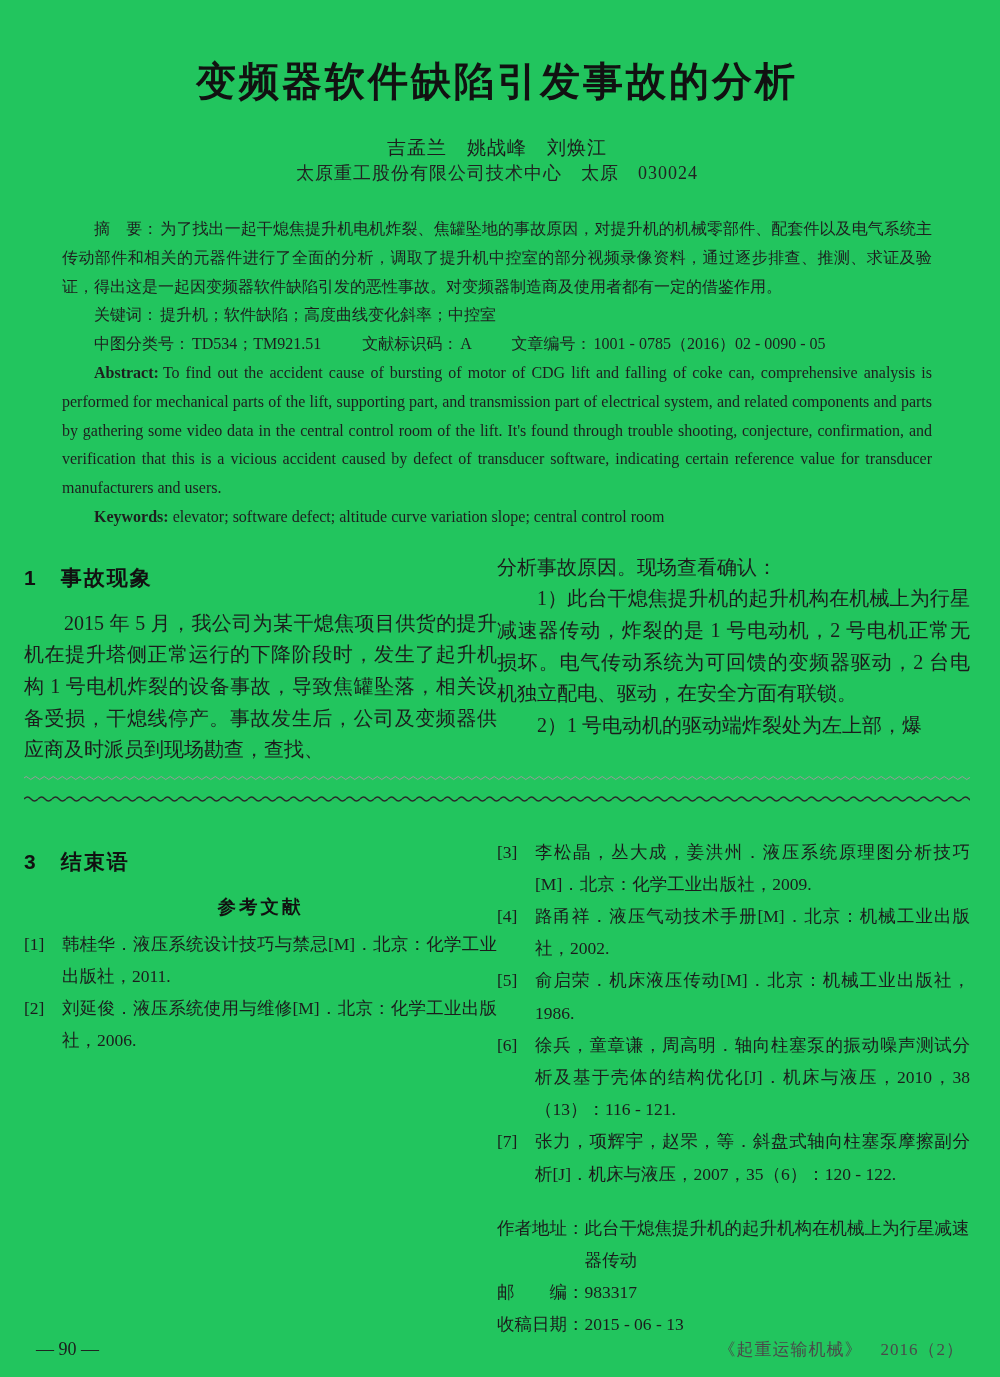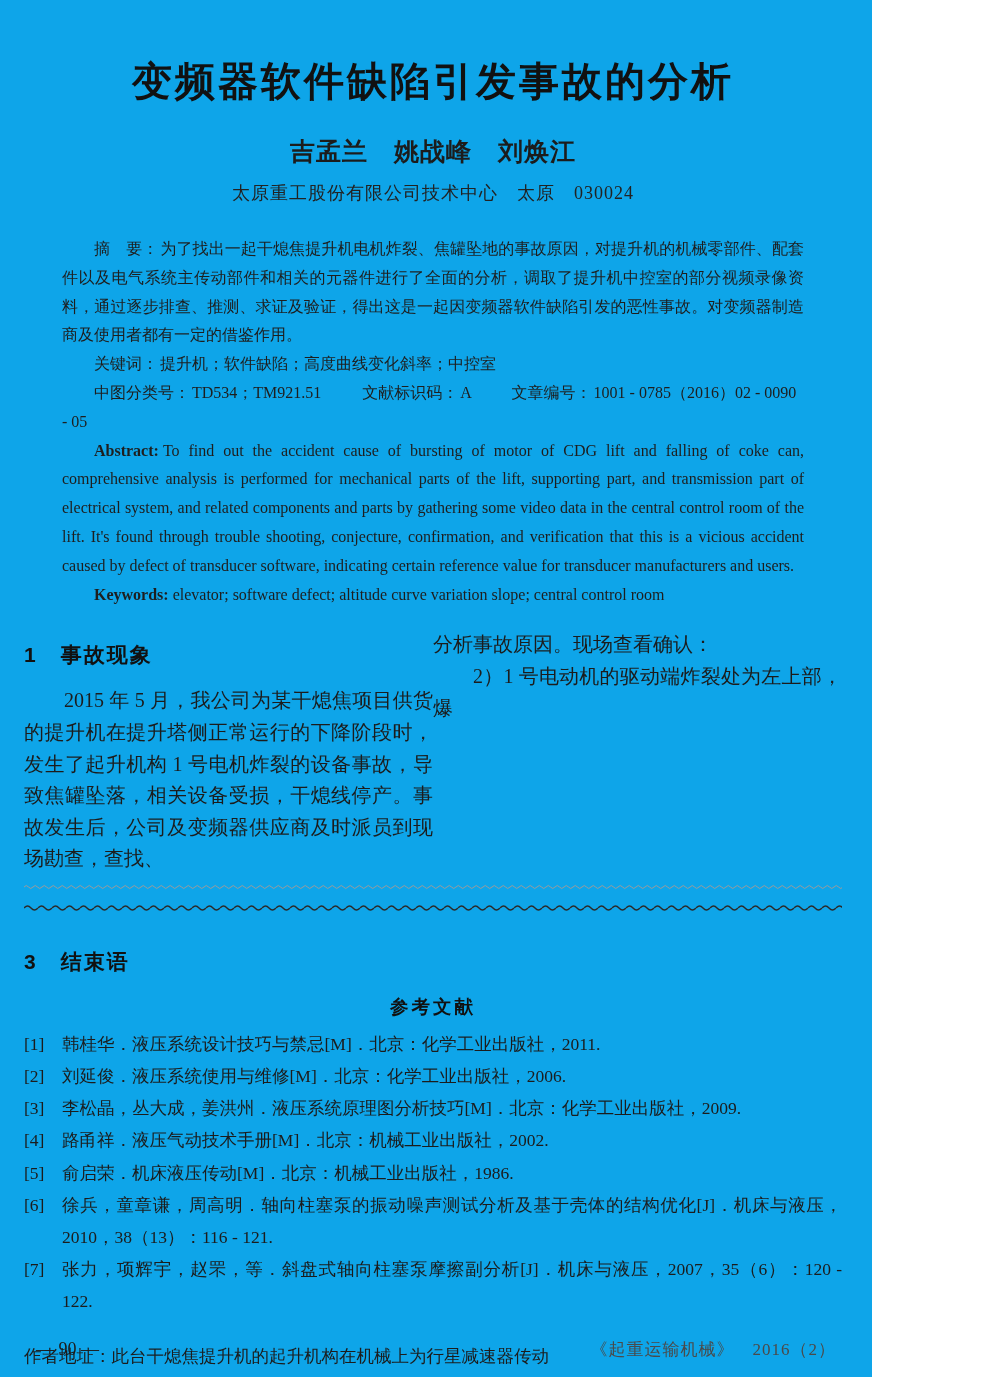--- a/index.html
+++ b/index.html
@@ -1,51 +1,51 @@
 <!DOCTYPE html>
 <html><head>
 <meta charset="utf-8">
 <style>
   html,body{margin:0;padding:0;background:#ffffff;}
   .page{
-    width:872px;height:1377px;box-sizing:border-box;position:relative;overflow:hidden;
-    background:#0ea5e9;color:#1c1c1c;
+    width:1000px;height:1377px;box-sizing:border-box;position:relative;overflow:hidden;
+    background:#22c55e;color:#1c1c1c;
     font-family:"Liberation Serif","DejaVu Serif",serif;
     padding:54px 30px 12px 24px;
   }
   .title{
     text-align:center;margin:0;
     font-family:"Liberation Sans","DejaVu Sans",sans-serif;
     font-weight:900;font-size:40px;letter-spacing:3px;color:#111;
   }
   .authors{
-    text-align:center;margin-top:26px;font-size:25px;font-weight:700;
+    text-align:center;margin-top:26px;font-size:19px;font-weight:400;
     font-family:"Liberation Sans","DejaVu Sans",sans-serif;letter-spacing:1px;
   }
-  .affiliation{text-align:center;margin-top:13px;font-size:18px;color:#222;letter-spacing:1px;}
+  .affiliation{text-align:center;font-size:18px;color:#222;letter-spacing:1px;}
   .meta{margin:30px 38px 0 38px;font-size:16px;line-height:1.8;text-align:justify;color:#1e1e1e;}
   .meta p{margin:0;text-indent:2em;}
   .meta .label{font-family:"Liberation Sans","DejaVu Sans",sans-serif;font-weight:400;margin-right:2px;}
   .meta .blabel{font-weight:700;margin-right:4px;}
   .clc-line{text-align:left;}
   .gap2{margin-left:2.3em;}
   .abstract-en{margin-top:5px;}
   .cols{display:flex;margin-top:20px;}
   .col{flex:1 1 0;min-width:0;}
   .sec-h{
     font-family:"Liberation Sans","DejaVu Sans",sans-serif;
     font-weight:700;font-size:21px;letter-spacing:2px;margin:12px 0 16px 0;color:#111;
   }
   .body1{font-size:20px;line-height:1.58;text-align:justify;margin:0;}
   .body2{font-size:19px;line-height:1.73;text-align:justify;margin:0;}
   .indent{text-indent:2em;}
   .tear{margin-top:8px;}
   .tear svg{display:block;}
   .wave2{margin-top:13px;}
-  .cols2{margin-top:24px;flex-direction:column;}
+  .cols2{margin-top:33px;}
   .ref-h{
     text-align:center;font-family:"Liberation Sans","DejaVu Sans",sans-serif;
     font-weight:700;font-size:18.5px;letter-spacing:3px;margin:18px 0 9px 0;color:#111;
   }
   .ref{display:flex;font-size:17.5px;line-height:1.84;margin:0;}
   .ref .mk{flex:0 0 38px;}
   .ref .tx{flex:1 1 auto;text-align:justify;}
   .author-info{margin-top:22px;font-size:17.5px;line-height:1.84;}
   .ai-line{display:flex;}
   .ai-label{flex:0 0 auto;white-space:pre;}
@@ -85,20 +85,21 @@
     </p>
   </div>
 
   <div class="cols">
     <div class="col">
       <h2 class="sec-h">1　事故现象</h2>
       <p class="body1 indent">2015 年 5 月，我公司为某干熄焦项目供货的提升机在提升塔侧正常运行的下降阶段时，发生了起升机构 1 号电机炸裂的设备事故，导致焦罐坠落，相关设备受损，干熄线停产。事故发生后，公司及变频器供应商及时派员到现场勘查，查找、</p>
     </div>
     <div class="col">
       <p class="body1">分析事故原因。现场查看确认：</p>
+      <p class="body1 indent">1）此台干熄焦提升机的起升机构在机械上为行星减速器传动，炸裂的是 1 号电动机，2 号电机正常无损坏。电气传动系统为可回馈的变频器驱动，2 台电机独立配电、驱动，在安全方面有联锁。</p>
       <p class="body1 indent">2）1 号电动机的驱动端炸裂处为左上部，爆</p>
     </div>
   </div>
 
   <div class="tear">
     <svg class="wave1" width="100%" height="7" xmlns="http://www.w3.org/2000/svg">
       <defs>
         <pattern id="zigThin" width="9" height="7" patternUnits="userSpaceOnUse">
           <path d="M0,4 Q2.25,1 4.5,4 T9,4" fill="none" stroke="#9a9a9a" stroke-width="1"></path>
         </pattern>

